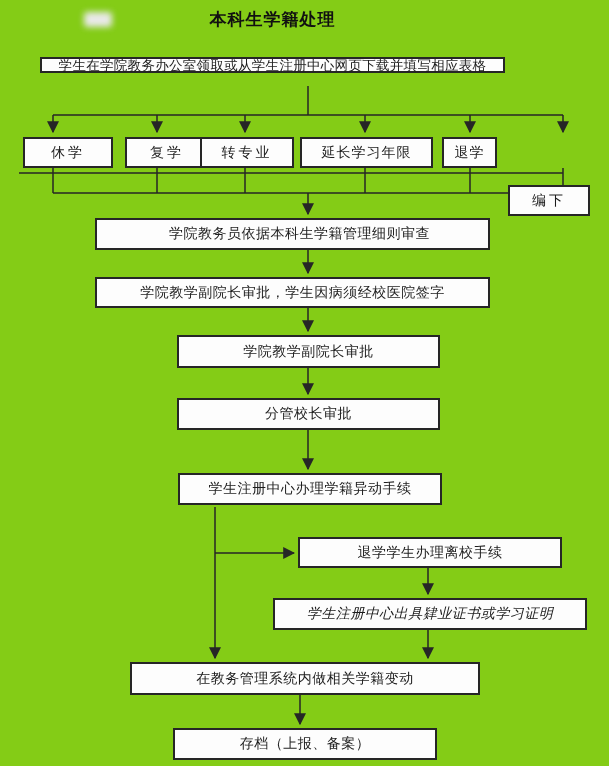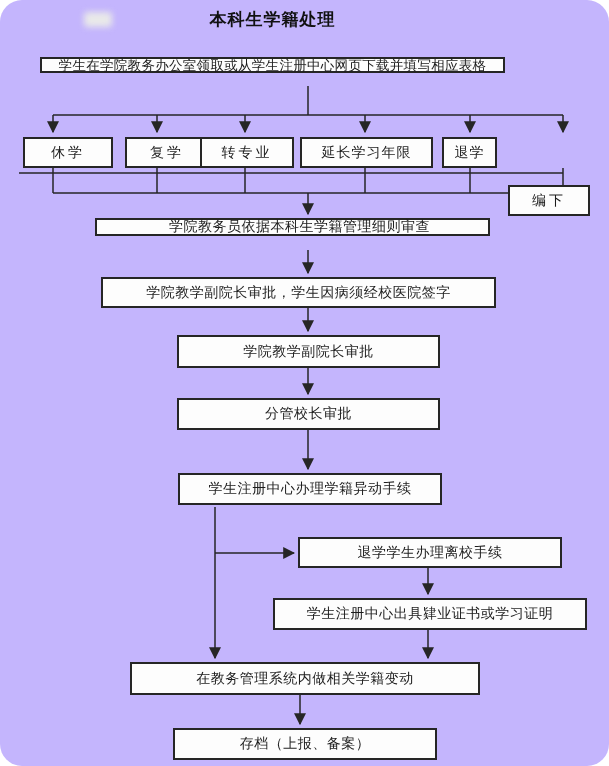--- a/index.html
+++ b/index.html
@@ -1,23 +1,22 @@
 <!DOCTYPE html>
 <html><head>
 <meta charset="utf-8">
 <style>
   html,body{margin:0;padding:0;background:#ffffff;}
   .page{
     position:relative;
     width:609px;height:766px;
-    background:#c4b5fd;
+    background:#84cc16;
     font-family:"DejaVu Serif","Liberation Serif",serif;
     color:#1c1c1c;
     overflow:hidden;
-    border-radius:22px;
   }
   .title{
     position:absolute;
     left:40px;top:8px;width:465px;
     text-align:center;
     font-size:17px;font-weight:bold;
     letter-spacing:1px;
     color:#111;
   }
   .artifact{
@@ -97,31 +96,31 @@
 
   <div class="node start" style="left:40px;top:57px;width:465px;height:16px;">学生在学院教务办公室领取或从学生注册中心网页下载并填写相应表格</div>
 
   <div class="node small" style="left:23px;top:137px;width:90px;height:31px;">休学</div>
   <div class="node small" style="left:125px;top:137px;width:84px;height:31px;">复学</div>
   <div class="node small" style="left:200px;top:137px;width:94px;height:31px;">转专业</div>
   <div class="node small" style="left:300px;top:137px;width:133px;height:31px;letter-spacing:1px;">延长学习年限</div>
   <div class="node small" style="left:442px;top:137px;width:55px;height:31px;letter-spacing:1px;">退学</div>
   <div class="node small" style="left:508px;top:137px;width:82px;height:31px;margin-top:48px;">编下</div>
 
-  <div class="node" style="left:95px;top:218px;width:395px;height:18px;padding-left:14px;">学院教务员依据本科生学籍管理细则审查</div>
+  <div class="node" style="left:95px;top:218px;width:395px;height:32px;padding-left:14px;">学院教务员依据本科生学籍管理细则审查</div>
 
-  <div class="node" style="left:101px;top:277px;width:395px;height:31px;">学院教学副院长审批，学生因病须经校医院签字</div>
+  <div class="node" style="left:95px;top:277px;width:395px;height:31px;">学院教学副院长审批，学生因病须经校医院签字</div>
 
   <div class="node" style="left:177px;top:335px;width:263px;height:33px;">学院教学副院长审批</div>
 
   <div class="node" style="left:177px;top:398px;width:263px;height:32px;">分管校长审批</div>
 
   <div class="node" style="left:178px;top:473px;width:264px;height:32px;">学生注册中心办理学籍异动手续</div>
 
   <div class="node" style="left:298px;top:537px;width:264px;height:31px;">退学学生办理离校手续</div>
 
-  <div class="node" style="left:273px;top:598px;width:314px;height:32px;">学生注册中心出具肄业证书或学习证明</div>
+  <div class="node" style="left:273px;top:598px;width:314px;height:32px;font-style:italic;">学生注册中心出具肄业证书或学习证明</div>
 
   <div class="node" style="left:130px;top:662px;width:350px;height:33px;">在教务管理系统内做相关学籍变动</div>
 
   <div class="node" style="left:173px;top:728px;width:264px;height:32px;">存档（上报、备案）</div>
 
 </div>
 
 </body></html>

